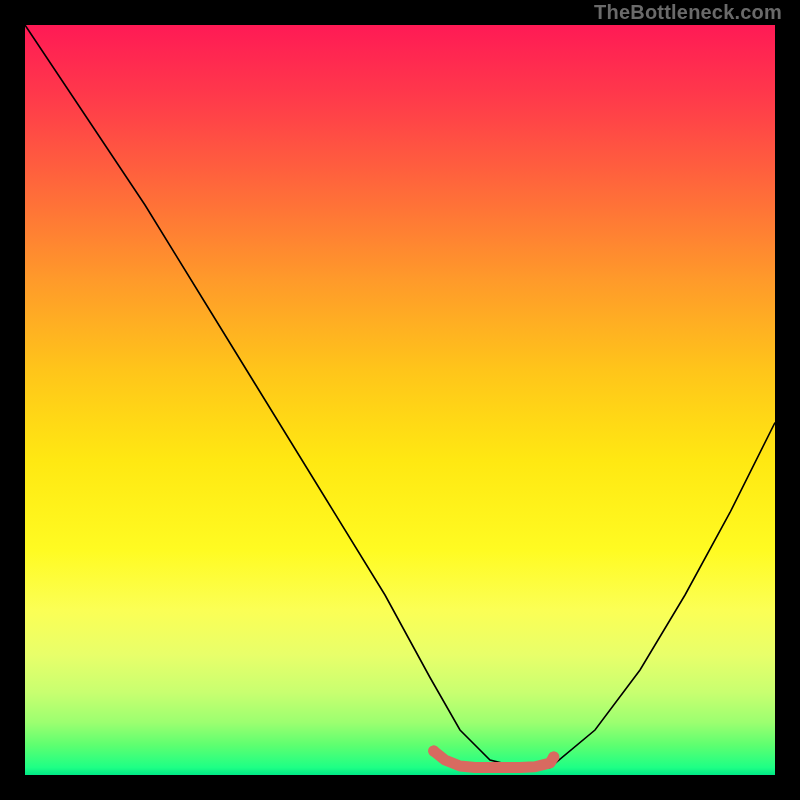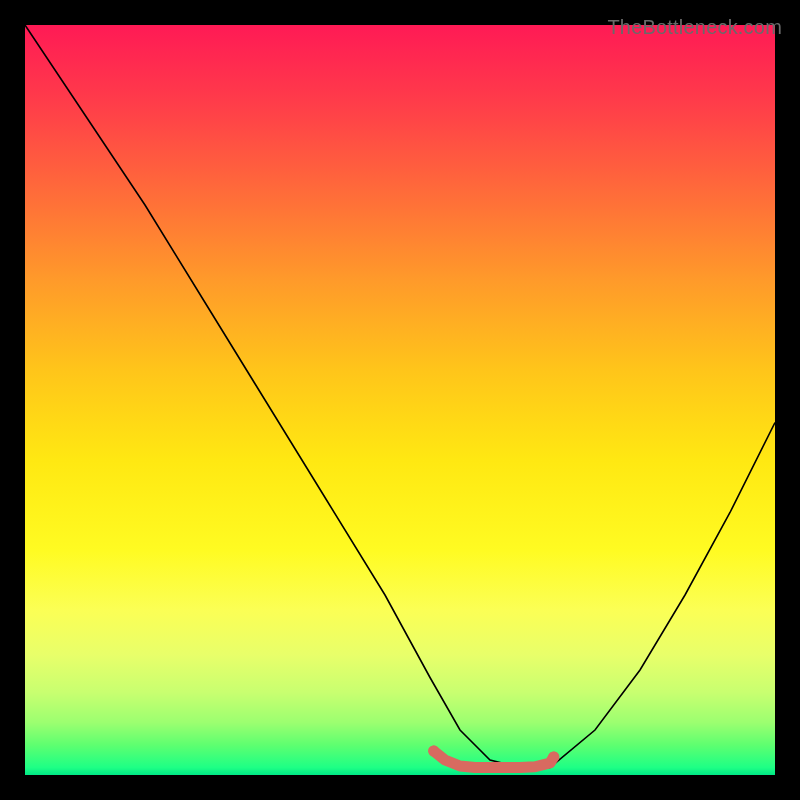--- a/index.html
+++ b/index.html
@@ -5,25 +5,25 @@
   * { margin: 0; padding: 0; box-sizing: border-box; }
   html, body { width: 800px; height: 800px; background: #000; overflow: hidden; }
   .container {
     position: relative;
     width: 800px;
     height: 800px;
     background: #000;
   }
   .watermark {
     position: absolute;
-    top: 16px;
+    top: 1px;
     right: 18px;
     font-family: Arial, Helvetica, sans-serif;
     font-size: 20px;
-    font-weight: normal;
+    font-weight: bold;
     color: #6a6a6a;
     letter-spacing: 0.2px;
     z-index: 10;
     text-align: right;
   }
   .plot-area {
     position: absolute;
     left: 25px;
     top: 25px;
     width: 750px;

